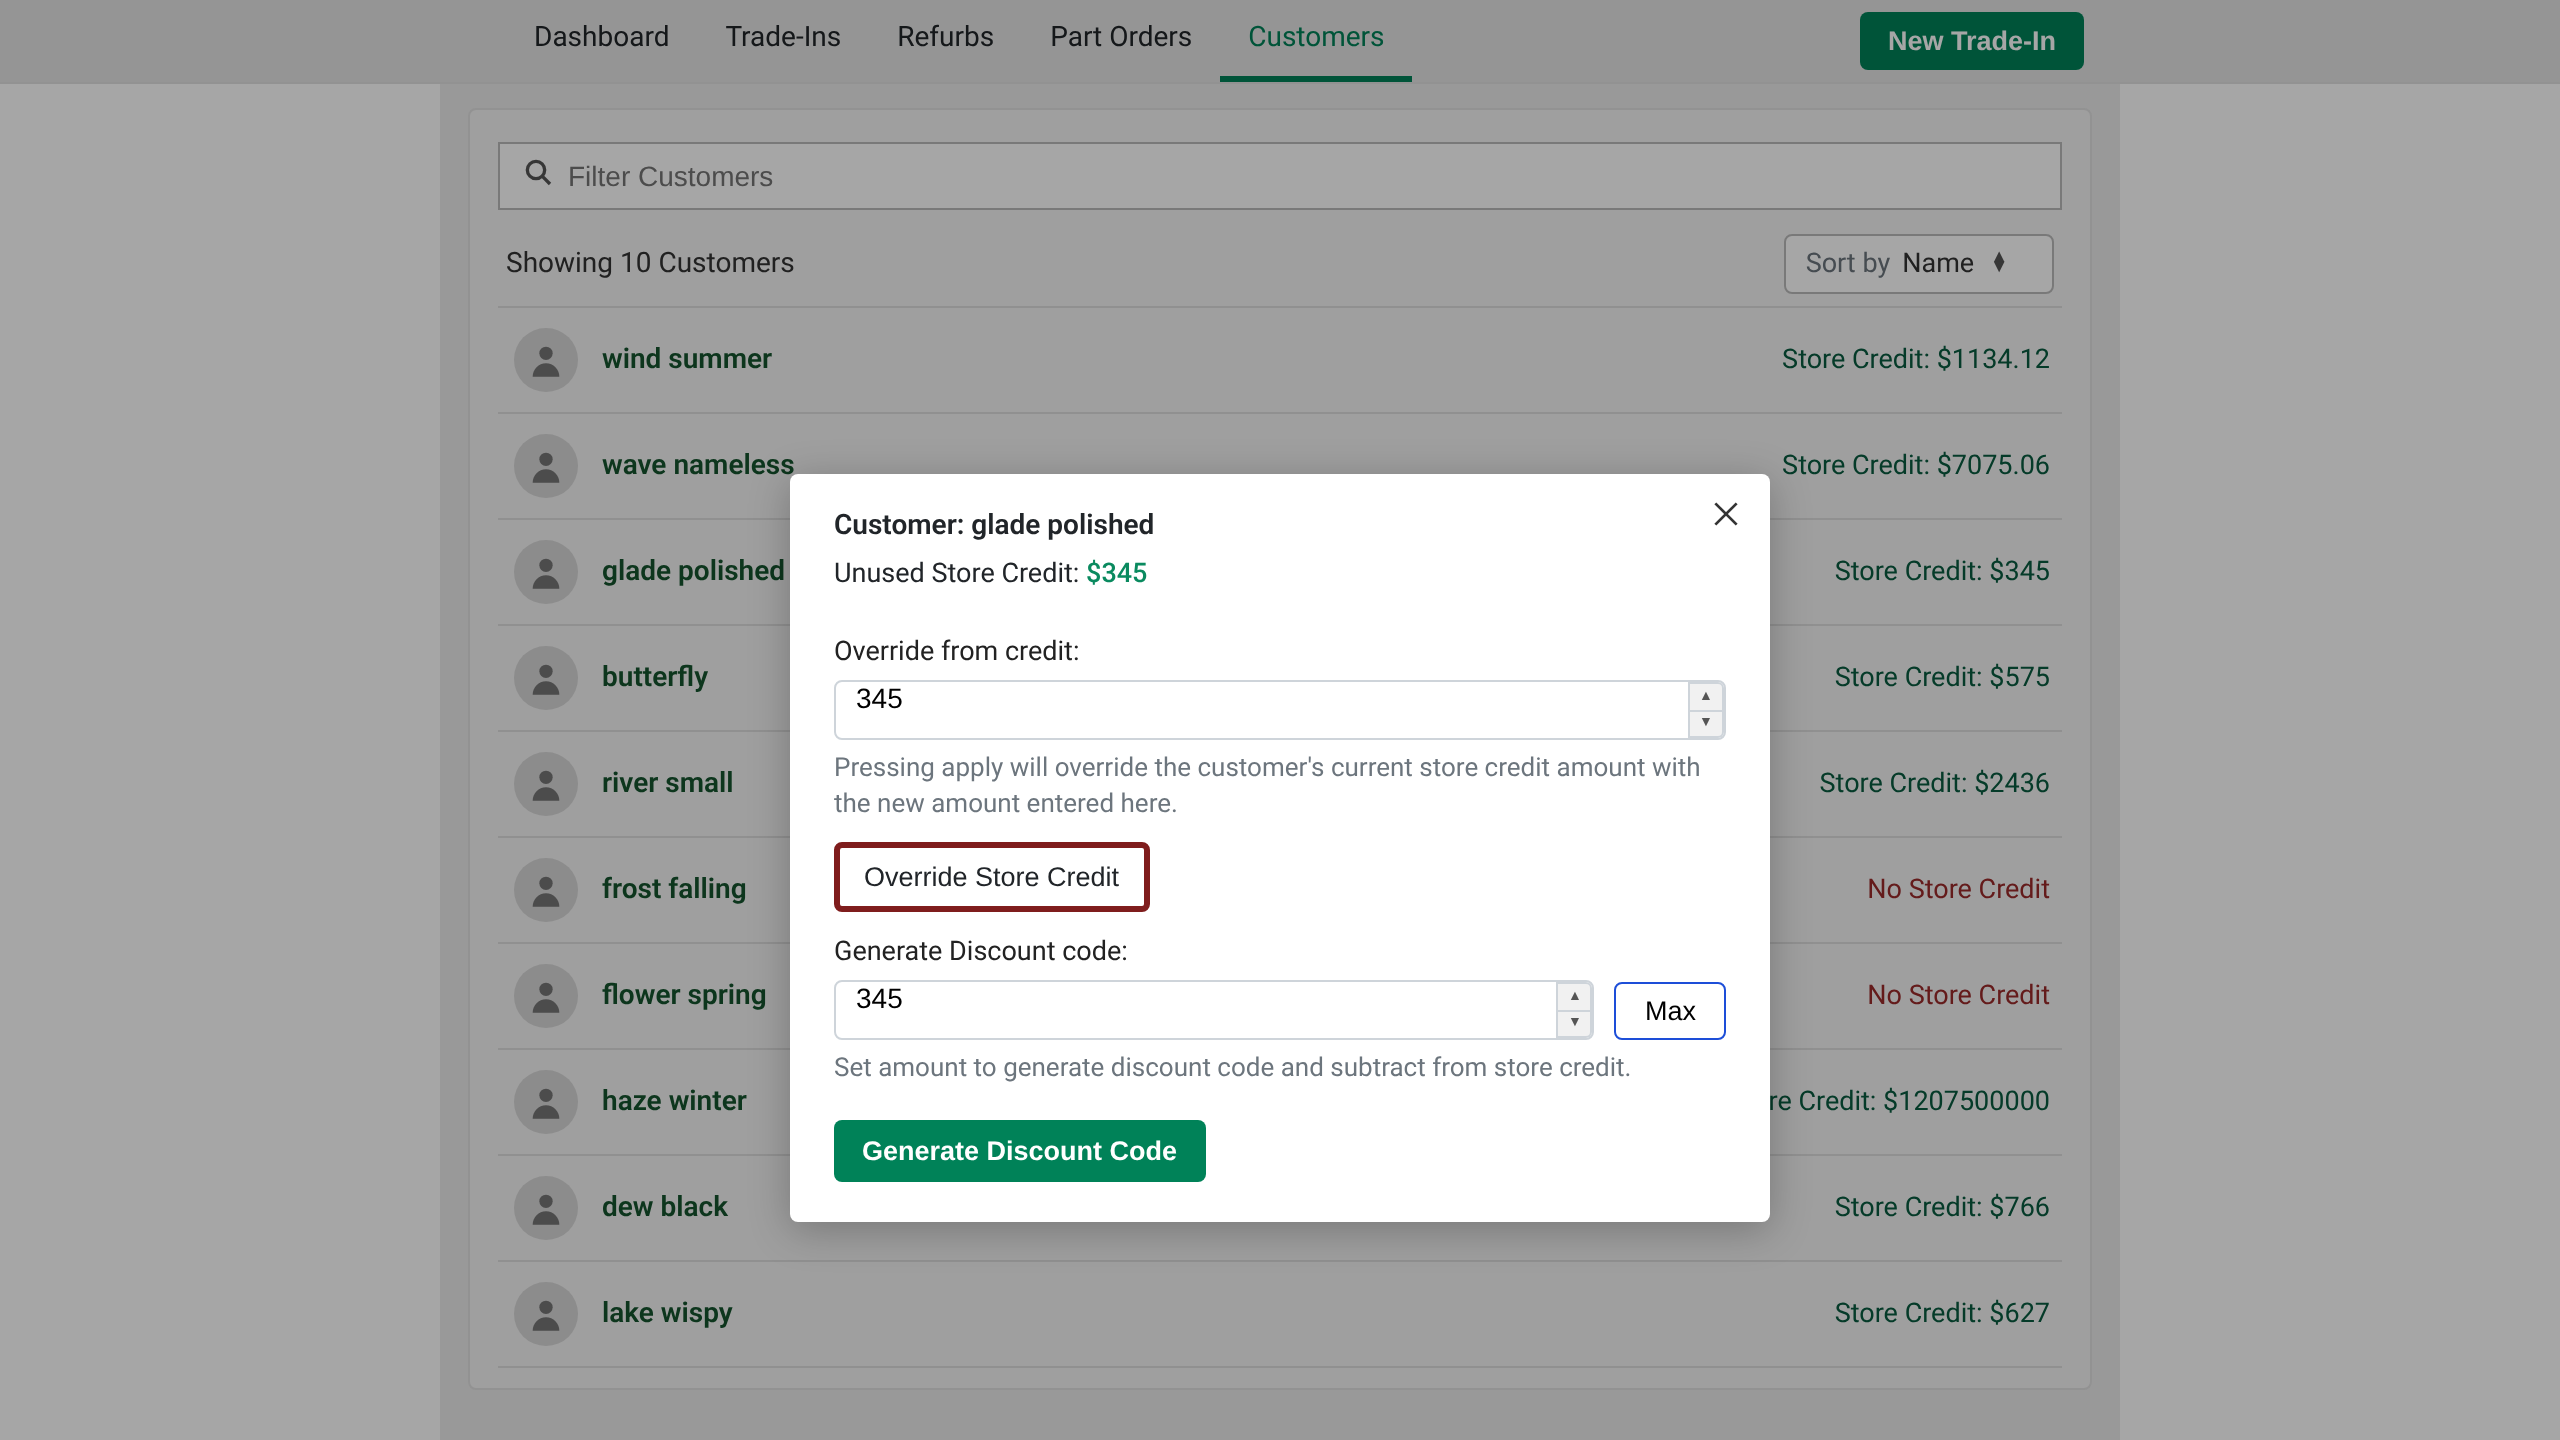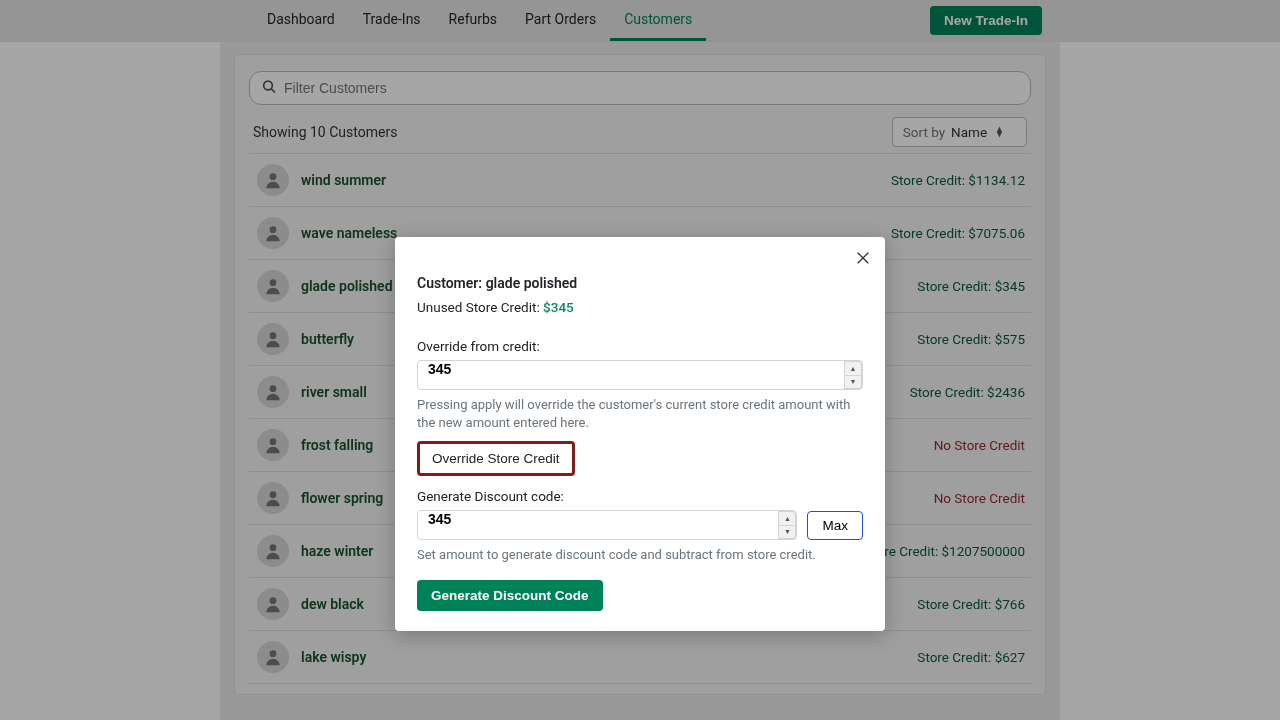--- a/index.html
+++ b/index.html
@@ -11,45 +11,45 @@
 .nav-item { display: flex; align-items: center; padding: 0 14px; color: #212529; font-size: 14px; cursor: pointer; border-bottom: 3px solid transparent; }
 .nav-item.active { color: #008258; border-bottom-color: #008258; }
 .nav-right { margin-left: auto; display: flex; align-items: center; margin-right: 220px; }
 .btn-primary { background: #008258; color: #fff; border: none; border-radius: 4px; padding: 7px 14px; font-size: 13.5px; font-weight: 600; cursor: pointer; }
 
 .content-wrap { position: absolute; top: 42px; left: 220px; right: 220px; bottom: 0; background: #ececec; padding: 12px 14px 20px; }
 .panel { background: #f4f4f4; border: 1px solid #e0e0e0; border-radius: 4px; padding: 16px 14px 10px; }
 
 .search-row { position: relative; }
 .search-icon { position: absolute; left: 12px; top: 50%; transform: translateY(-50%); color: #555; }
-.search-input { width: 100%; height: 34px; padding: 6px 10px 6px 34px; border: 1px solid #bbb; border-radius: 12px; background: #fff; font-size: 14px; color: #6c757d; }
+.search-input { width: 100%; height: 34px; padding: 6px 10px 6px 34px; border: 1px solid #bbb; border-radius: 0; background: #fff; font-size: 14px; color: #6c757d; }
 
 .results-row { display: flex; align-items: center; justify-content: space-between; margin: 12px 4px 6px; }
 .results-text { color: #333; font-size: 14px; }
 .sort-select { border: 1px solid #bbb; border-radius: 4px; background: #fff; padding: 6px 22px 6px 10px; font-size: 13.5px; color: #333; position: relative; cursor: pointer; display: flex; align-items: center; gap: 4px; }
 .sort-select .label-light { color: #6c757d; margin-right: 2px; }
 .sort-caret { display: inline-block; line-height: 0.6; font-size: 9px; color: #555; margin-left: 4px; }
 
 .list { border-top: 1px solid #ddd; }
 .row { display: flex; align-items: center; padding: 10px 6px; border-bottom: 1px solid #ddd; cursor: pointer; }
 .avatar { width: 32px; height: 32px; border-radius: 50%; background: #d7d7d7; display: flex; align-items: center; justify-content: center; margin: 0 12px 0 2px; flex-shrink: 0; }
 .avatar svg { width: 20px; height: 20px; fill: #757575; }
 .cust-name { font-weight: 600; color: #14532d; font-size: 14px; }
 .credit { margin-left: auto; font-size: 13.5px; color: #095b3f; }
 .credit.none { color: #9a2a2a; }
 
 .backdrop { position: absolute; inset: 0; background: rgba(0,0,0,0.35); }
 .modal { position: absolute; left: 50%; top: 237px; transform: translateX(-50%); width: 490px; background: #fff; border-radius: 4px; padding: 18px 22px 20px; box-shadow: 0 4px 20px rgba(0,0,0,0.25); }
 .modal-close { position: absolute; top: 8px; right: 10px; background: none; border: none; font-size: 20px; color: #333; cursor: pointer; line-height: 1; padding: 4px; }
-.modal-title { font-weight: 600; font-size: 14px; margin-bottom: 8px; margin-top: 20px; }
+.modal-title { font-weight: 600; font-size: 14px; margin-bottom: 8px; }
 .modal-sub { font-size: 13.5px; margin-bottom: 23px; }
 .credit-val { color: #0a8a5f; font-weight: 500; }
 .field-label { font-size: 13.5px; margin-bottom: 6px; color: #222; }
 .num-input-wrap { position: relative; margin-bottom: 6px; }
-.num-input { width: 100%; height: 30px; border: 1px solid #ced4da; border-radius: 4px; padding: 4px 26px 16px 10px; font-size: 14px; font-weight: bold; }
+.num-input { width: 100%; height: 30px; border: 1px solid #ced4da; border-radius: 4px; padding: 4px 26px 16px 10px; font-size: 14px; }
 .spinner { position: absolute; right: 1px; top: 1px; bottom: 1px; width: 18px; display: flex; flex-direction: column; }
 .spinner button { flex: 1; border: 1px solid #ced4da; background: #f1f1f1; font-size: 7px; line-height: 1; padding: 0; cursor: pointer; color: #555; }
 .spinner button:first-child { border-top-right-radius: 3px; }
 .spinner button:last-child { border-bottom-right-radius: 3px; border-top: none; }
 .help-text { font-size: 13px; color: #6c757d; line-height: 1.35; margin-bottom: 10px; }
 .btn-outline { background: #fff; border: 3px solid #7f1d1d; border-radius: 4px; padding: 7px 12px; font-size: 13.5px; cursor: pointer; color: #212529; }
 .gen-row { display: flex; gap: 10px; align-items: center; margin-bottom: 6px; }
 .gen-row .num-input-wrap { flex: 1; margin-bottom: 0; }
 .btn-max { border: 1px solid #1d4ed8; background: #fff; border-radius: 4px; padding: 6px 14px; font-size: 13.5px; cursor: pointer; }
 .btn-gen { background: #008258; color: #fff; border: none; border-radius: 4px; padding: 8px 14px; font-size: 13.5px; font-weight: 600; cursor: pointer; margin-top: 6px; }

